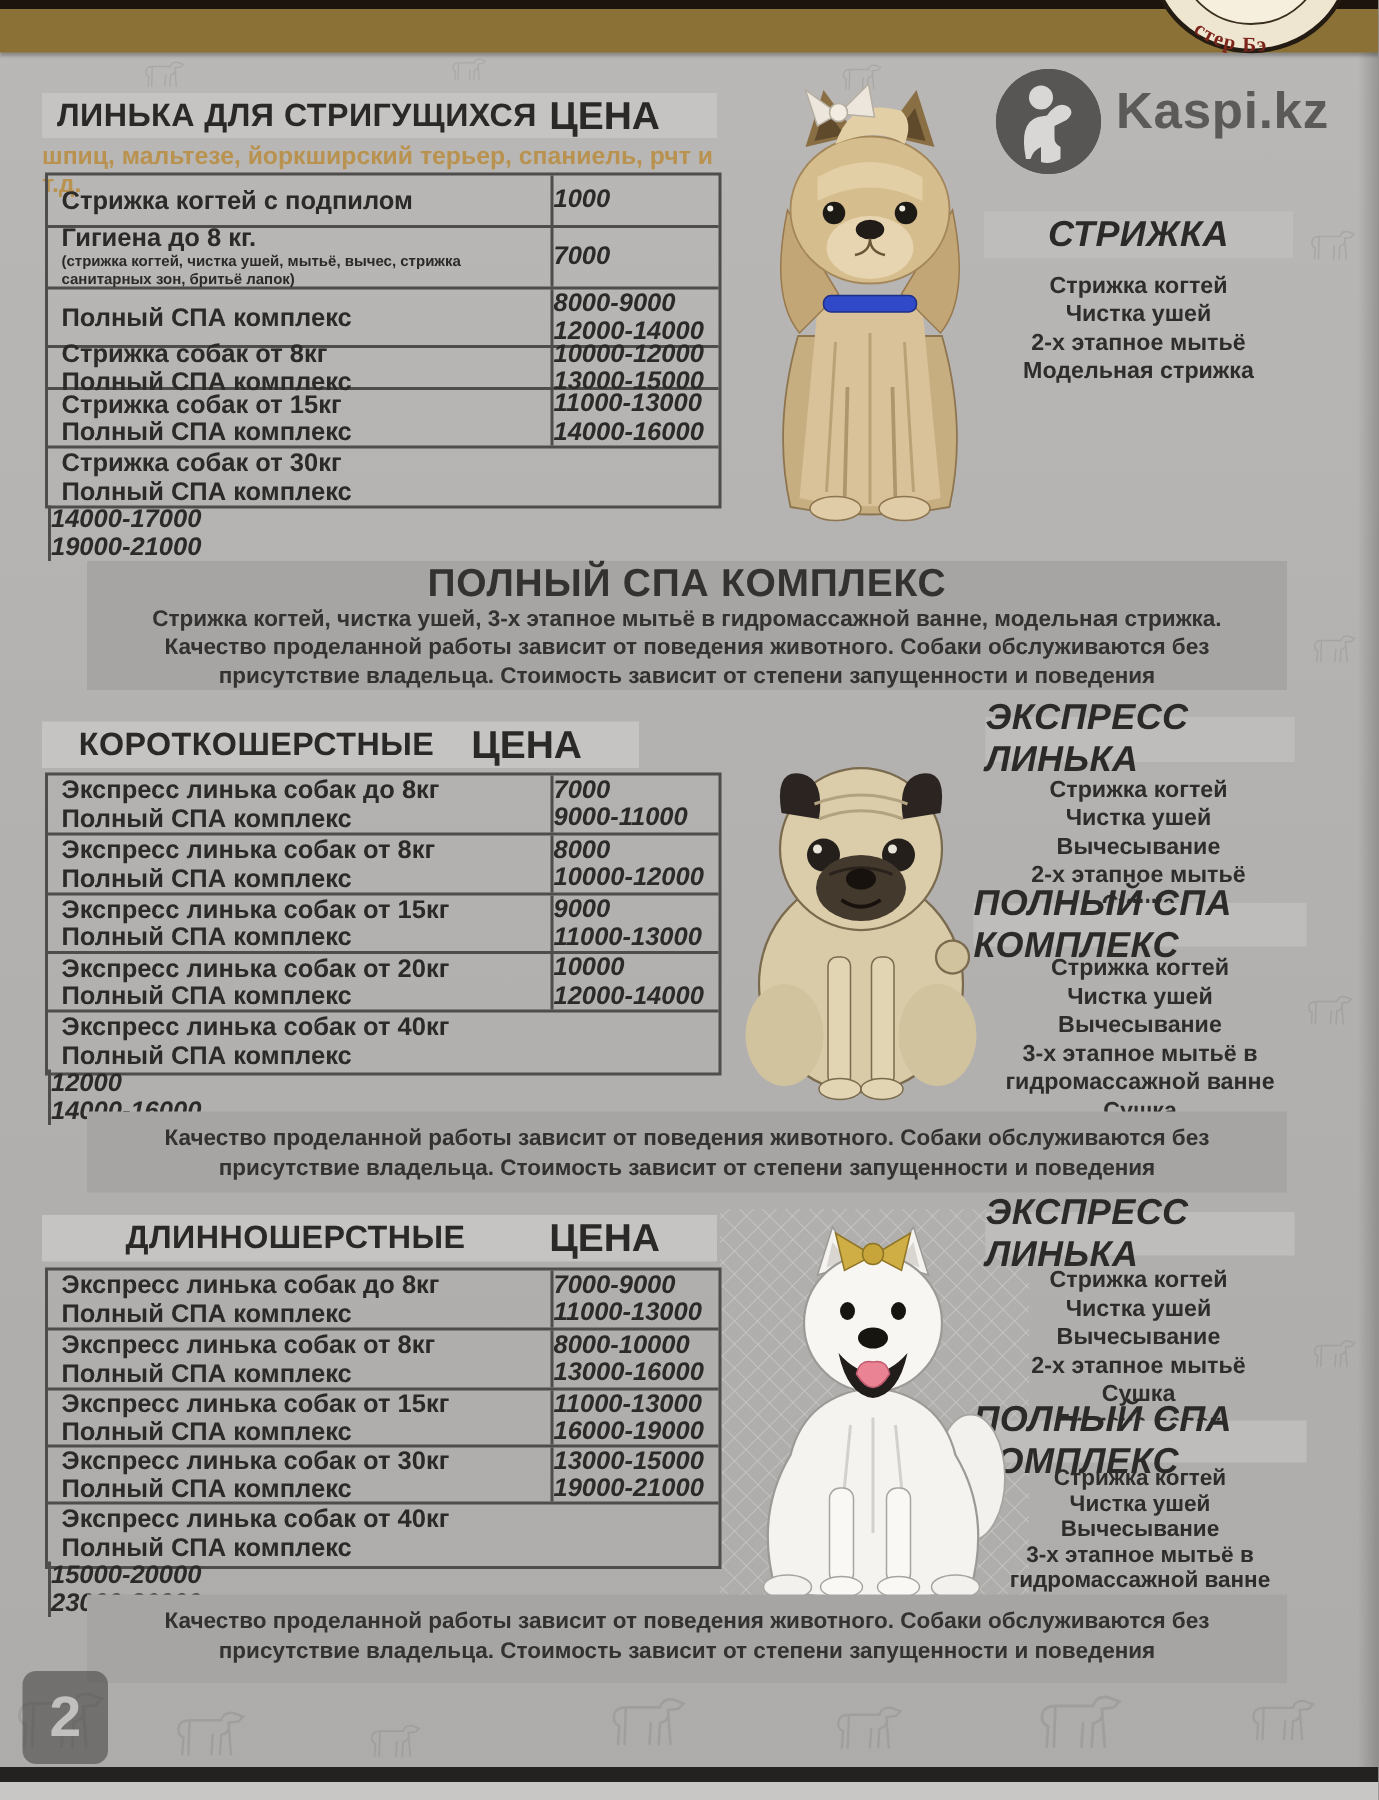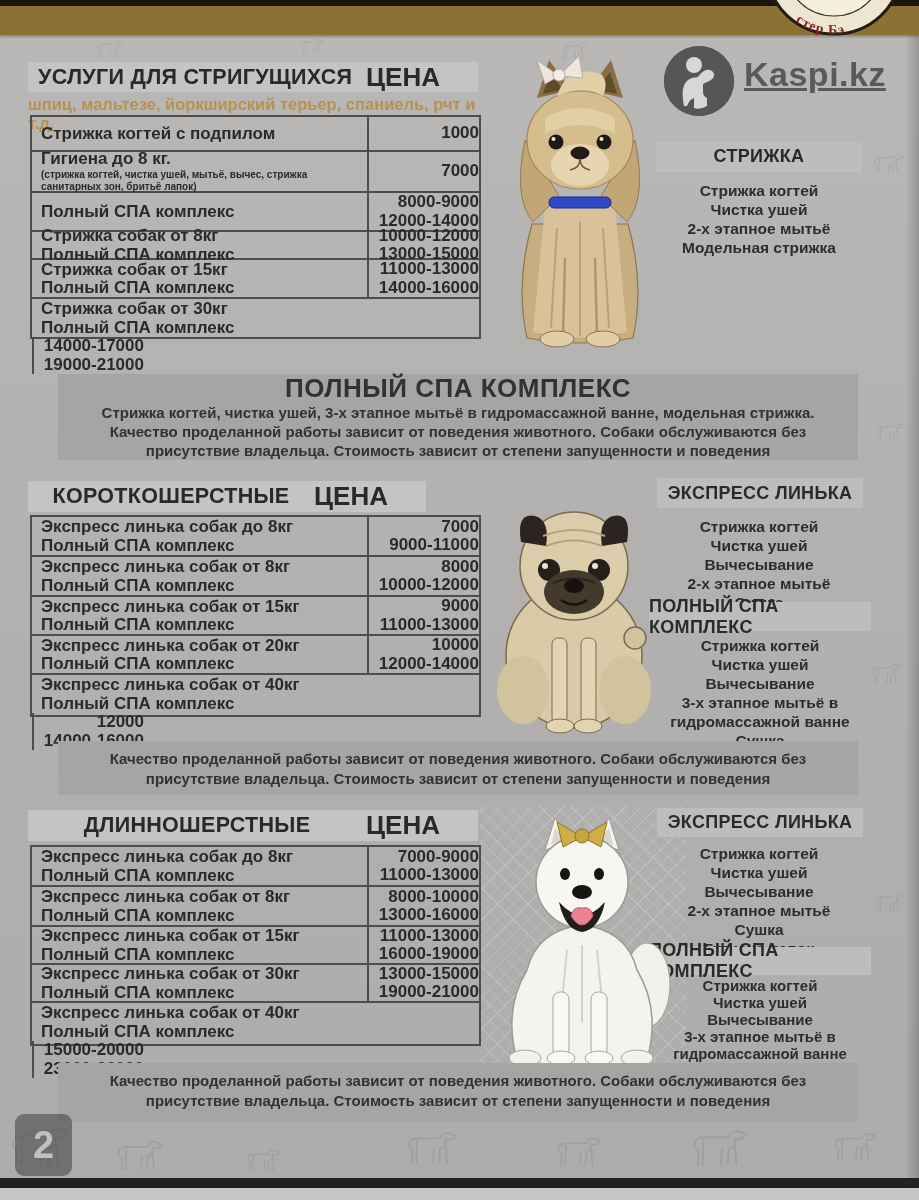--- a/index.html
+++ b/index.html
@@ -7,38 +7,38 @@
     position:relative;width:919px;height:1200px;overflow:hidden;
     background:linear-gradient(180deg,#bab8b6 0%,#b4b2b0 40%,#aeacaa 100%);
     font-family:"Liberation Sans","DejaVu Sans",sans-serif;
   }
   .abs{position:absolute;}
   
   .strip-black{left:0;top:0;width:919px;height:6px;background:#1d150d;}
   .bar-olive{left:0;top:6px;width:919px;height:29px;background:#8b7136;box-shadow:0 2px 2px rgba(0,0,0,.25);}
   
   .kaspi-circle{left:664px;top:46px;width:70px;height:70px;border-radius:50%;background:#585654;}
-  .kaspi-text{left:744px;top:55px;font-size:34px;font-weight:bold;color:#5b5a58;letter-spacing:.5px;text-decoration:underline;}
+  .kaspi-text{left:744px;top:55px;font-size:34px;font-weight:bold;color:#5b5a58;letter-spacing:.5px;}
   
   .secheader{background:#c6c4c2;color:#2a2928;display:flex;align-items:center;font-weight:bold;}
   .secheader .t{font-size:21.5px;letter-spacing:.3px;}
   .secheader.leftalign .t{padding-left:10px;}
   .secheader.centered .t{width:100%;text-align:center;padding-right:112px;}
   .secheader .cena{position:absolute;right:38px;font-size:26px;}
   .subtitle{font-weight:bold;font-size:16.5px;color:#b8924e;}
   
   .table{border:2px solid #4f4d4b;}
   .trow{display:flex;box-sizing:border-box;border-bottom:2px solid #4f4d4b;}
   .trow:last-child{border-bottom:none;flex-direction:column;}
   .svc{flex:1;padding:1px 4px 0 9px;display:flex;flex-direction:column;justify-content:center;}
-  .prc{width:112px;box-sizing:border-box;border-left:2px solid #4f4d4b;display:flex;flex-direction:column;justify-content:center;text-align:right;}
+  .prc{width:112px;box-sizing:border-box;border-left:2px solid #4f4d4b;display:flex;flex-direction:column;justify-content:center;text-align:left;font-style:italic;}
   .svc div,.prc div{font-weight:bold;color:#2b2a29;font-size:17px;line-height:18.5px;}
   .svc .note{font-size:10px;line-height:12.6px;}
   
-  .sidebox{background:#bfbdbb;color:#2b2a29;font-weight:bold;font-size:18px;display:flex;align-items:center;justify-content:center;letter-spacing:.3px;}
+  .sidebox{background:#bfbdbb;color:#2b2a29;font-weight:bold;font-size:24px;display:flex;align-items:center;justify-content:center;letter-spacing:.3px;font-style:italic;}
   .sidelist{text-align:center;font-weight:bold;color:#2e2d2c;font-size:15.5px;}
   .sidelist div{line-height:19px;}
   .sidelist.tight div{line-height:17px;font-size:15px;}
   
   .banner{background:#a7a5a3;color:#333231;text-align:center;font-weight:bold;}
   .banner .btitle{font-size:26px;line-height:29px;letter-spacing:.5px;}
   .banner .bline{font-size:15px;line-height:19px;}
   .banner.quality{padding-top:8px;box-sizing:border-box;}
   .banner.quality .bline{line-height:20px;}
   
@@ -126,21 +126,21 @@
   <div class="abs kaspi-circle">
     <svg viewBox="0 0 70 70" width="70" height="70">
       <circle cx="35" cy="35" r="35" fill="#585654"></circle>
       <circle cx="30" cy="19" r="8" fill="#d9d7d5"></circle>
       <path d="M20 60 Q15 36 28 32 L34 31 Q41 21 48 25 Q53 29 47 34 L39 38 L39 46 Q39 50 43 52 L43 60 Q36 64 30 62 L30 52 Q25 54 23 60 Z" fill="#d9d7d5"></path>
     </svg>
   </div>
   <div class="abs kaspi-text">Kaspi.kz</div>
 
   <div class="abs secheader leftalign" style="left:28px;top:62px;width:450px;height:30px">
-    <span class="t">УСЛУГИ ДЛЯ СТРИГУЩИХСЯ</span>
+    <span class="t">ЛИНЬКА ДЛЯ СТРИГУЩИХСЯ</span>
     <span class="cena">ЦЕНА</span>
   </div>
   <div class="abs subtitle" style="left:28px;top:95px;width:456px">шпиц, мальтезе, йоркширский терьер, спаниель, рчт и т.д.</div>
 
   <div class="abs table" style="left:30px;top:115px;width:447px">
     <div class="trow" style="height:35px">
       <div class="svc">
           <div>Стрижка когтей с подпилом</div>
         </div>
       <div class="prc">

